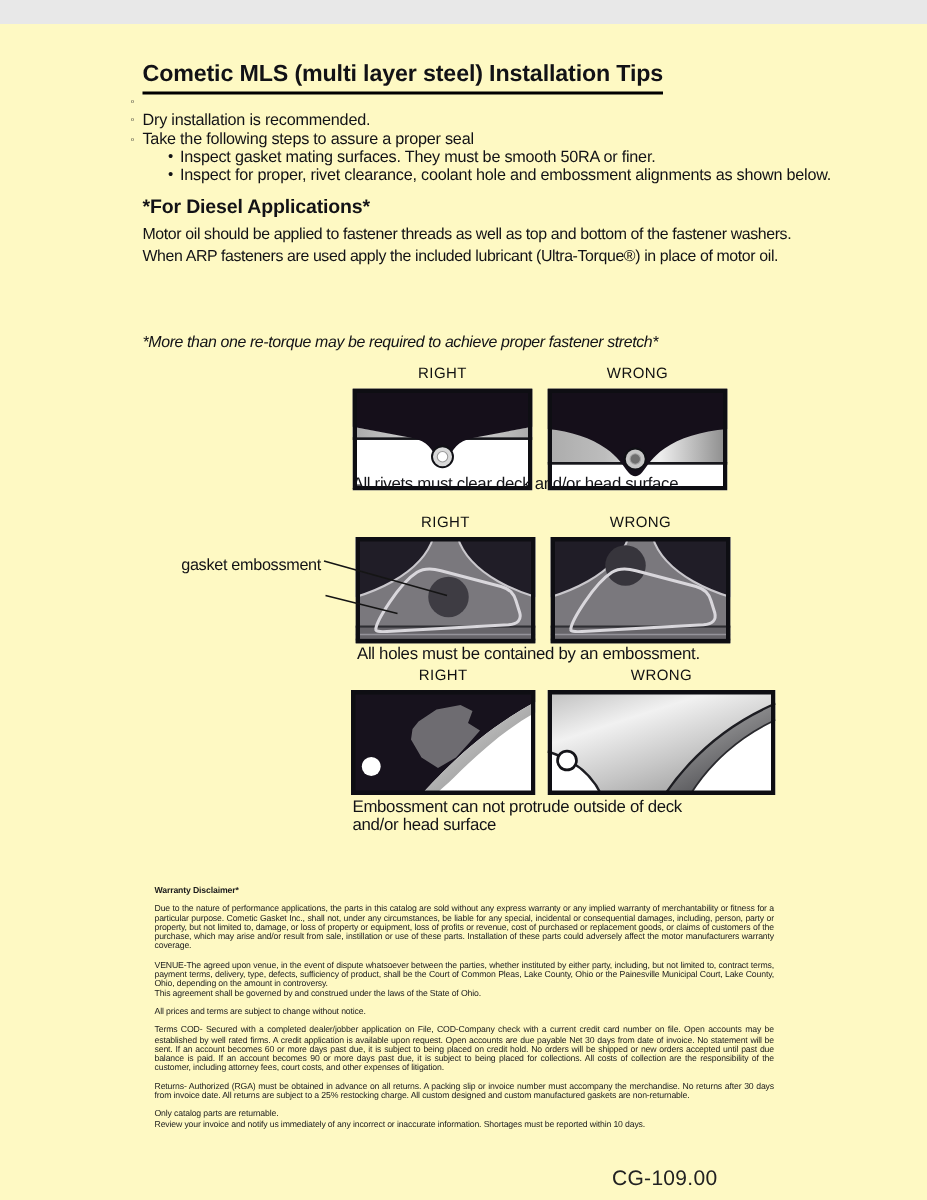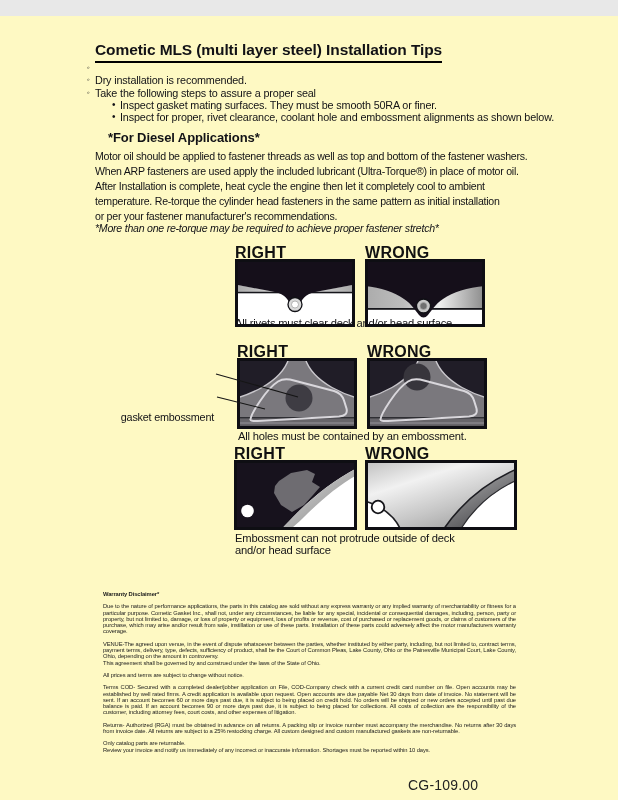--- a/index.html
+++ b/index.html
@@ -11,24 +11,24 @@
   .abs{position:absolute;}
   .title{
     left:95px;top:25px;font-size:15.5px;font-weight:bold;letter-spacing:-0.1px;
     border-bottom:2px solid #000;padding-bottom:2px;white-space:nowrap;
   }
   .bullets{left:87px;top:46px;font-size:10.8px;line-height:12.3px;letter-spacing:-0.15px;white-space:nowrap;}
   .brow{display:flex;align-items:flex-start;}
   .brow.sub{margin-left:25px;}
   .m1{width:8px;font-size:7.5px;line-height:12.3px;}
   .m2{width:8px;font-size:10px;line-height:12.3px;}
-  .diesel-h{left:108px;top:114px;font-size:13px;font-weight:bold;letter-spacing:-0.1px;}
+  .diesel-h{left:95px;top:114px;font-size:13px;font-weight:bold;letter-spacing:-0.1px;}
   .para{left:95px;width:485px;font-size:10.6px;line-height:15px;letter-spacing:-0.25px;white-space:pre-line;}
   .p1{top:133px;} .p2{top:163px;} .p3{top:205px;font-style:italic;}
-  .rw-label{position:absolute;font-size:16px;letter-spacing:0.3px;color:#111;font-weight:bold;}
+  .rw-label{position:absolute;font-size:10px;letter-spacing:0.3px;text-align:center;color:#111;}
   .panel{position:absolute;}
   .panel svg{display:block;}
   .caption{position:absolute;font-size:11.2px;line-height:12px;letter-spacing:-0.2px;white-space:pre-line;color:#121216;}
   .side-label{position:absolute;left:98px;width:116px;text-align:right;font-size:10.8px;line-height:11px;letter-spacing:-0.2px;white-space:pre-line;}
   .leader-svg{position:absolute;left:0;top:0;pointer-events:none;z-index:6;}
   .disc{left:103px;top:575px;width:413px;font-size:5.8px;line-height:6.3px;letter-spacing:-0.1px;color:#1c1c1c;text-align:justify;}
   .disc .dh{font-weight:bold;margin:0 0 6px;text-align:left;}
   .disc p{margin:0 0 6px;white-space:pre-line;}
   .footer{left:408px;top:761px;font-size:14px;letter-spacing:0.2px;color:#222;}
 </style>
@@ -57,23 +57,20 @@
     </div>
     <div class="brow sub">
       <span class="m2">•</span>
       <span>Inspect for proper, rivet clearance, coolant hole and embossment alignments as shown below.</span>
     </div>
   </div>
 
   <div class="abs diesel-h">*For Diesel Applications*</div>
   <div class="abs para p1">Motor oil should be applied to fastener threads as well as top and bottom of the fastener washers.
 When ARP fasteners are used apply the included lubricant (Ultra-Torque®) in place of motor oil.</div>
-  <div class="abs para p2">After Installation is complete, heat cycle the engine then let it completely cool to ambient
-temperature. Re-torque the cylinder head fasteners in the same pattern as initial installation
-or per your fastener manufacturer's recommendations.</div>
   <div class="abs para p3">*More than one re-torque may be required to achieve proper fastener stretch*</div>
 
   <div class="rw-label" style="left:235px;top:228px;width:120px;">RIGHT</div>
   <div class="rw-label" style="left:365px;top:228px;width:120px;">WRONG</div>
 
   <div class="panel" style="left:235px;top:243px;">
     <svg width="120" height="68" viewBox="0 0 120 68">
       <defs>
         <linearGradient id="g1L" x1="0" y1="0" x2="1" y2="0">
           <stop offset="0" stop-color="#a8a8a8"></stop>
@@ -113,21 +110,21 @@
       <circle cx="58.5" cy="47" r="3.5" fill="#6f6f6f" stroke="#a5a5a5" stroke-width="0.7"></circle>
       <rect x="1.5" y="1.5" width="117" height="65" fill="none" stroke="#0e0e13" stroke-width="3"></rect>
     </svg>
   </div>
 
   <div class="caption" style="left:235px;top:301px;">All rivets must clear deck and/or head surface.</div>
 
   <div class="rw-label" style="left:237px;top:327px;width:120px;">RIGHT</div>
   <div class="rw-label" style="left:367px;top:327px;width:120px;">WRONG</div>
 
-  <div class="side-label" style="top:396px;">gasket embossment</div>
+  <div class="side-label" style="top:356px;">gasket embossment</div>
 
   <svg class="leader-svg" width="618" height="800" viewBox="0 0 618 800">
     <line x1="216" y1="358" x2="298" y2="381" stroke="#151515" stroke-width="1.1"></line>
     <line x1="217" y1="381" x2="265" y2="393" stroke="#151515" stroke-width="1.1"></line>
   </svg>
 
   <div class="panel" style="left:237px;top:342px;">
     <svg width="120" height="71" viewBox="0 0 120 71">
       <rect width="120" height="71" fill="#7a787d"></rect>
       <rect y="59.5" width="120" height="11.5" fill="#67656a"></rect>

